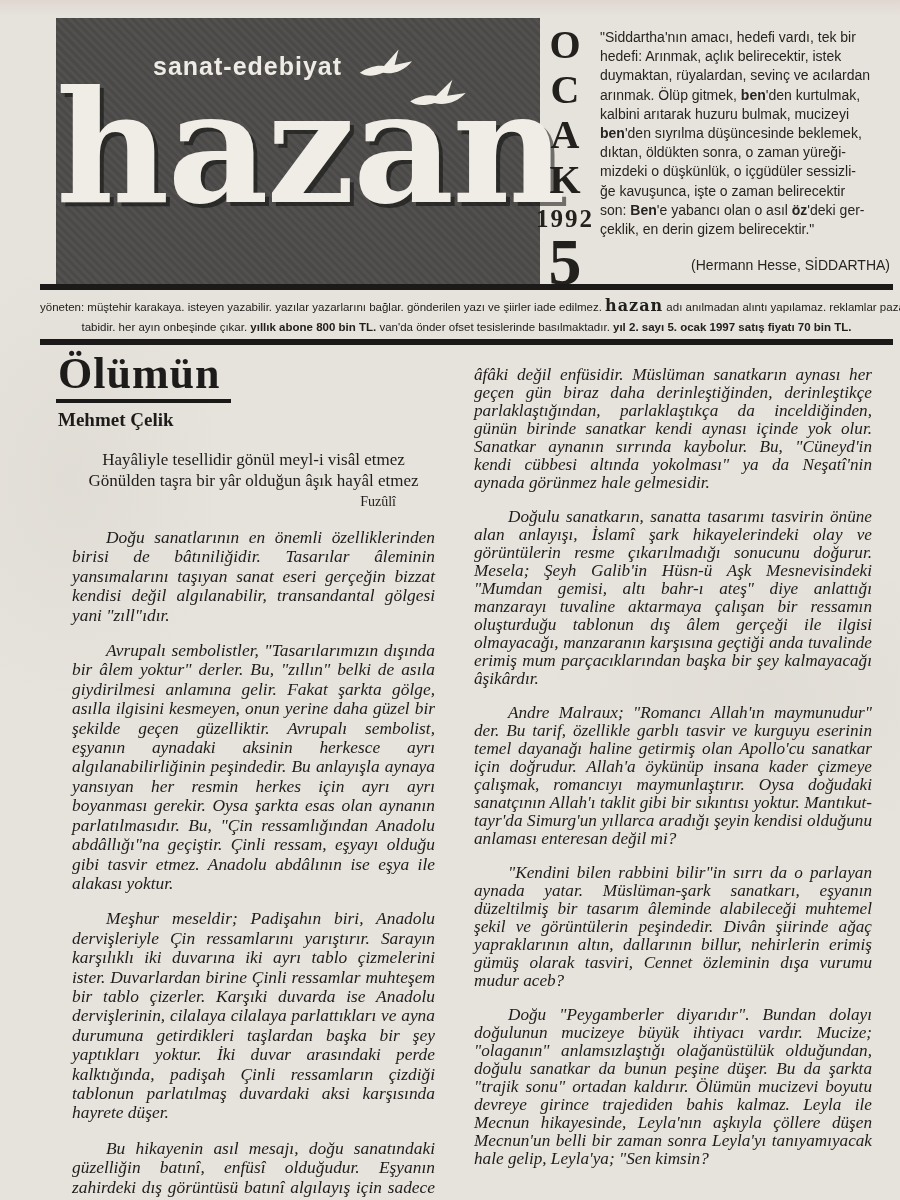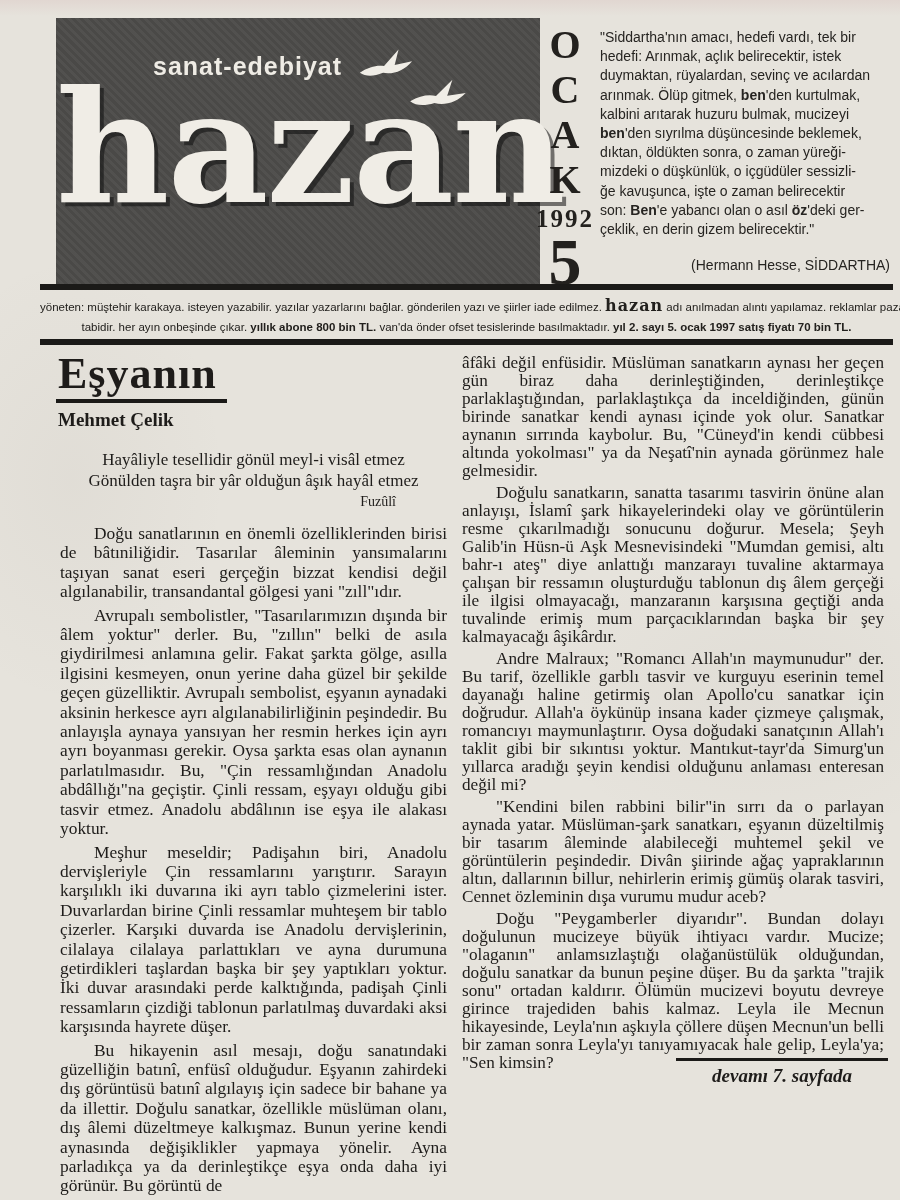--- a/index.html
+++ b/index.html
@@ -72,21 +72,21 @@
   .col-right{left:458px;width:430px;}
   .article-title{
     display:inline-block;margin:2px 0 0 0;
     font-size:44px;line-height:44px;font-weight:bold;letter-spacing:1px;
     border-bottom:4px solid #1b1a18;padding:0 10px 3px 2px;
   }
   .article-author{margin:3px 0 0 2px;font-size:19px;line-height:28px;font-weight:bold;}
   .poem{margin:15px 0 0 0;text-align:center;font-size:17px;line-height:21px;}
   .poem-poet{text-align:right;padding-right:55px;font-size:14px;line-height:21px;}
   .body{text-align:justify;}
-  .body p{margin:4px;text-indent:34px;}
+  .body p{margin:16px;text-indent:34px;font-style:italic;}
   .body p.noindent{text-indent:0;}
   .col-left .body{margin-top:12px;font-size:17.4px;line-height:19.4px;}
   .col-right .body{font-size:17.2px;line-height:18px;}
   .continued{
     width:212px;margin:-18px 0 0 auto;position:relative;
     border-top:3px solid #1b1a18;padding-top:4px;text-align:center;
     font-size:19px;font-weight:bold;font-style:italic;
   }
 </style>
 </head>
@@ -138,21 +138,21 @@
   </div>
 
   <div class="rule rule-1"></div>
   <div class="imprint">
     <div class="imprint-line"><span>yöneten: müştehir karakaya. isteyen yazabilir. yazılar yazarlarını bağlar. gönderilen yazı ve şiirler iade edilmez. </span><span class="logo-inline">hazan</span><span> adı anılmadan alıntı yapılamaz. reklamlar pazarlığa</span></div>
     <div class="imprint-line"><span>tabidir. her ayın onbeşinde çıkar. </span><span class="b">yıllık abone 800 bin TL.</span><span> van'da önder ofset tesislerinde basılmaktadır.  </span><span class="b">yıl 2. sayı 5. ocak 1997  satış fiyatı 70 bin TL.</span></div>
   </div>
   <div class="rule rule-2"></div>
 
   <div class="col col-left">
-    <h1 class="article-title">Eşyanın</h1>
+    <h1 class="article-title">Ölümün</h1>
     <h2 class="article-author">Mehmet Çelik</h2>
     <div class="poem">
       <div>
           <div>Hayâliyle tesellidir gönül meyl-i visâl etmez</div>
           <div>Gönülden taşra bir yâr olduğun âşık hayâl etmez</div>
         </div>
       <div class="poem-poet">Fuzûlî</div>
     </div>
     <div class="body">
         <p>Doğu sanatlarının en önemli özelliklerinden birisi de bâtıniliğidir. Tasarılar âleminin yansımalarını taşıyan sanat eseri gerçeğin bizzat kendisi değil algılanabilir, transandantal gölgesi yani "zıll"ıdır.</p>
@@ -163,18 +163,15 @@
   </div>
 
   <div class="col col-right">
     <div class="body">
         <p class="noindent">âfâki değil enfüsidir. Müslüman sanatkarın aynası her geçen gün biraz daha derinleştiğinden, derinleştikçe parlaklaştığından, parlaklaştıkça da inceldiğinden, günün birinde sanatkar kendi aynası içinde yok olur. Sanatkar aynanın sırrında kaybolur. Bu, "Cüneyd'in kendi cübbesi altında yokolması" ya da Neşatî'nin aynada görünmez hale gelmesidir.</p>
         <p>Doğulu sanatkarın, sanatta tasarımı tasvirin önüne alan anlayışı, İslamî şark hikayelerindeki olay ve görüntülerin resme çıkarılmadığı sonucunu doğurur. Mesela; Şeyh Galib'in Hüsn-ü Aşk Mesnevisindeki "Mumdan gemisi, altı bahr-ı ateş" diye anlattığı manzarayı tuvaline aktarmaya çalışan bir ressamın oluşturduğu tablonun dış âlem gerçeği ile ilgisi olmayacağı, manzaranın karşısına geçtiği anda tuvalinde erimiş mum parçacıklarından başka bir şey kalmayacağı âşikârdır.</p>
         <p>Andre Malraux; "Romancı Allah'ın maymunudur" der. Bu tarif, özellikle garblı tasvir ve kurguyu eserinin temel dayanağı haline getirmiş olan Apollo'cu sanatkar için doğrudur. Allah'a öykünüp insana kader çizmeye çalışmak, romancıyı maymunlaştırır. Oysa doğudaki sanatçının Allah'ı taklit gibi bir sıkıntısı yoktur. Mantıkut-tayr'da Simurg'un yıllarca aradığı şeyin kendisi olduğunu anlaması enteresan değil mi?</p>
         <p>"Kendini bilen rabbini bilir"in sırrı da o parlayan aynada yatar. Müslüman-şark sanatkarı, eşyanın düzeltilmiş bir tasarım âleminde alabileceği muhtemel şekil ve görüntülerin peşindedir. Divân şiirinde ağaç yapraklarının altın, dallarının billur, nehirlerin erimiş gümüş olarak tasviri, Cennet özleminin dışa vurumu mudur aceb?</p>
         <p>Doğu "Peygamberler diyarıdır". Bundan dolayı doğulunun mucizeye büyük ihtiyacı vardır. Mucize; "olaganın" anlamsızlaştığı olağanüstülük olduğundan, doğulu sanatkar da bunun peşine düşer. Bu da şarkta "trajik sonu" ortadan kaldırır. Ölümün mucizevi boyutu devreye girince trajediden bahis kalmaz. Leyla ile Mecnun hikayesinde, Leyla'nın aşkıyla çöllere düşen Mecnun'un belli bir zaman sonra Leyla'yı tanıyamıyacak hale gelip, Leyla'ya; "Sen kimsin?</p>
       </div>
-    <div class="continued">
-      <span>devamı 7. sayfada</span>
-    </div>
   </div>
 
 </div>
 
 </body></html>

